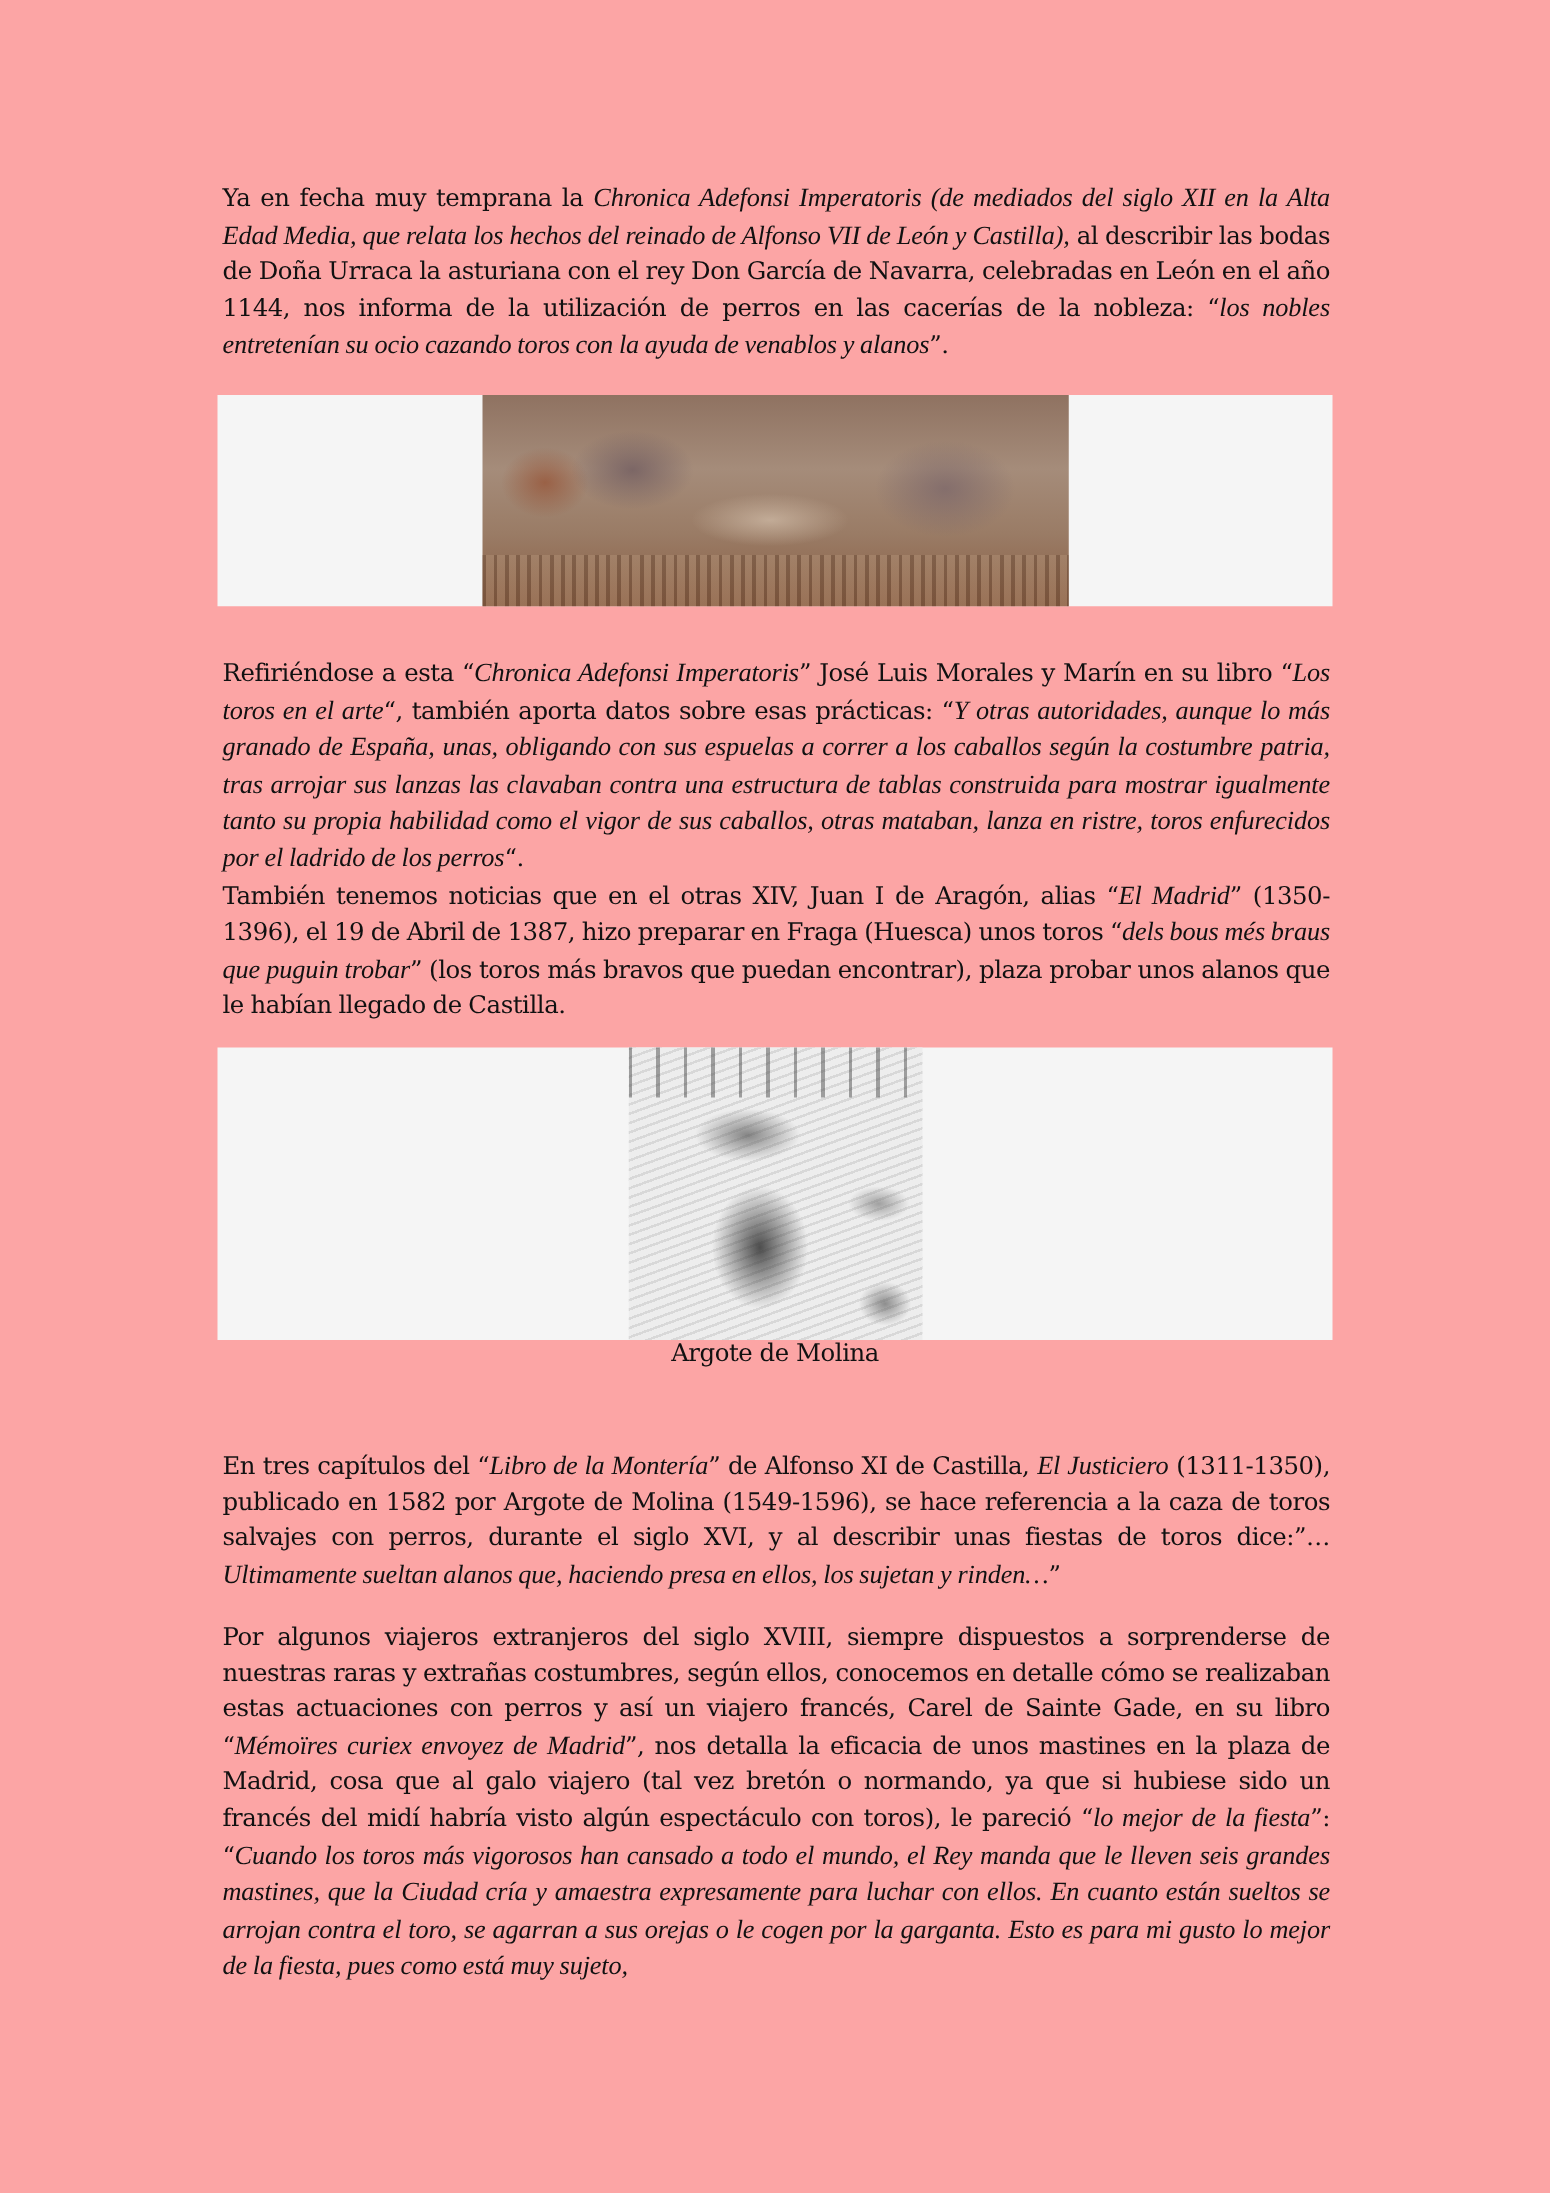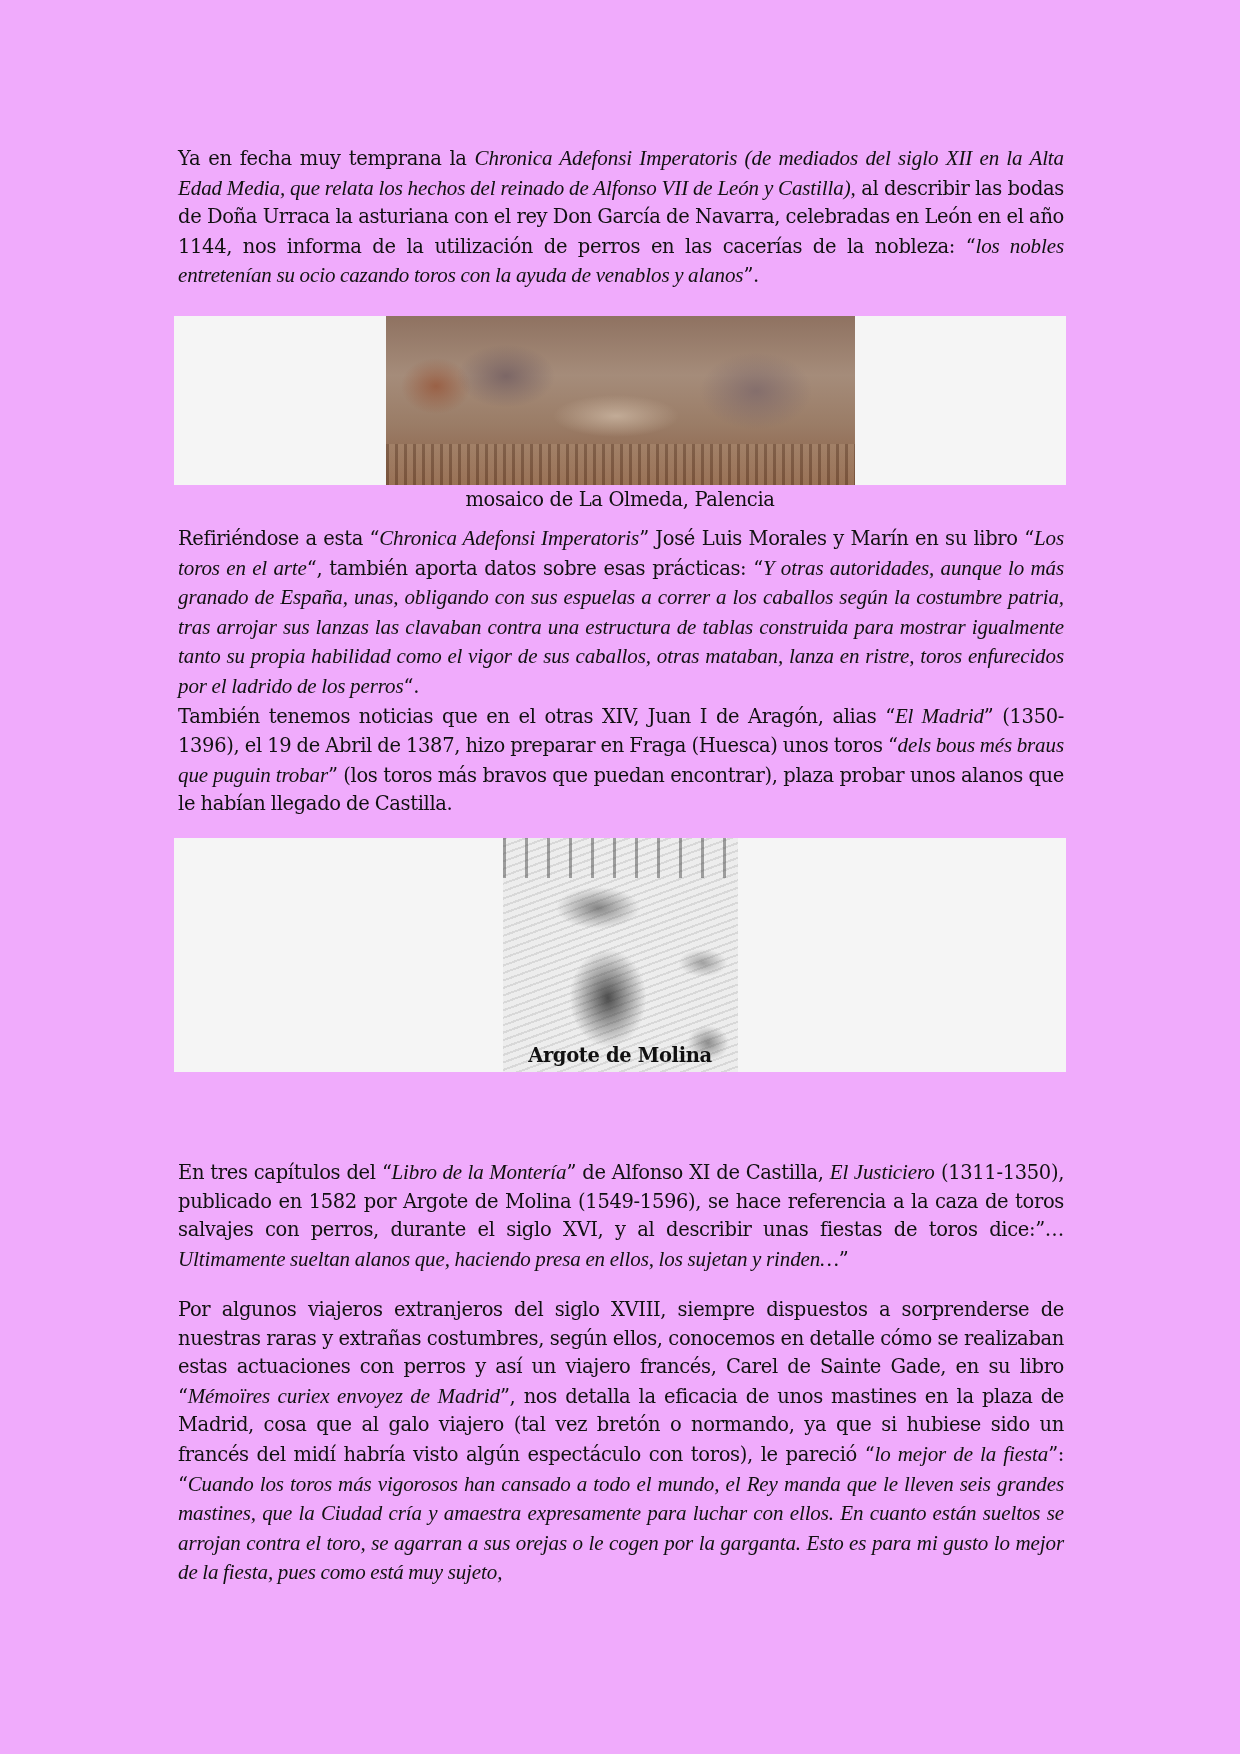--- a/index.html
+++ b/index.html
@@ -1,17 +1,17 @@
 <!DOCTYPE html>
 <html><head>
 <meta charset="utf-8">
 <style>
   html, body { margin: 0; padding: 0; background: #ffffff; }
   body { width: 1240px; height: 1754px; position: relative; overflow: hidden; }
-  .page { position: absolute; left: 0; top: 0; width: 1240px; height: 1754px; background: #f0abfc; }
+  .page { position: absolute; left: 0; top: 0; width: 1240px; height: 1754px; background: #fca5a5; }
   .text-block {
     position: absolute; left: 178px; width: 886px;
     font-family: "DejaVu Serif", "Liberation Serif", serif;
     font-size: 19.5px; line-height: 28.6px; color: #111;
     text-align: justify; letter-spacing: -0.35px; word-spacing: -0.5px;
   }
   .text-block p { margin: 0; }
   .text-block i { font-family: "Liberation Serif", "DejaVu Serif", serif; font-style: italic; font-size: 21px; letter-spacing: -0.1px; }
   .last-line { text-align-last: left; }
   .figure-box {
@@ -51,35 +51,34 @@
 
   <div class="text-block" style="top:144px;">
     <p class="last-line">
       <span>Ya en fecha muy temprana la </span><i>Chronica Adefonsi Imperatoris (de mediados del siglo XII en la Alta Edad Media, que relata los hechos del reinado de Alfonso VII de León y Castilla),</i><span> al describir las bodas de Doña Urraca la asturiana con el rey Don García de Navarra, celebradas en León en el año 1144, nos informa de la utilización de perros en las cacerías de la nobleza: “</span><i>los nobles entretenían su ocio cazando toros con la ayuda de venablos y alanos</i><span>”.</span>
     </p>
   </div>
 
   <div class="figure-box" style="top:316px; height:169px;">
     <div class="mosaic"></div>
   </div>
-  <div class="caption" style="top:486px;">mosaico de La Olmeda, Palencia</div>
 
   <div class="text-block" style="top:524px;">
     <p class="last-line">
       <span>Refiriéndose a esta “</span><i>Chronica Adefonsi Imperatoris</i><span>” José Luis Morales y Marín en su libro “</span><i>Los toros en el arte</i><span>“, también aporta datos sobre esas prácticas: “</span><i>Y otras autoridades, aunque lo más granado de España, unas, obligando con sus espuelas a correr a los caballos según la costumbre patria, tras arrojar sus lanzas las clavaban contra una estructura de tablas construida para mostrar igualmente tanto su propia habilidad como el vigor de sus caballos, otras mataban, lanza en ristre, toros enfurecidos por el ladrido de los perros</i><span>“.</span>
     </p>
     <p class="last-line">
       <span>También tenemos noticias que en el otras XIV, Juan I de Aragón, alias “</span><i>El Madrid</i><span>” (1350-1396), el 19 de Abril de 1387, hizo preparar en Fraga (Huesca) unos toros “</span><i>dels bous més braus que puguin trobar</i><span>” (los toros más bravos que puedan encontrar), plaza probar unos alanos que le habían llegado de Castilla.</span>
     </p>
   </div>
 
   <div class="figure-box" style="top:838px; height:234px;">
     <div class="woodcut"></div>
   </div>
-  <div class="caption" style="top:1042px;font-weight:bold;">Argote de Molina</div>
+  <div class="caption" style="top:1069px;">Argote de Molina</div>
 
   <div class="text-block" style="top:1158px;">
     <p class="last-line">
       <span>En tres capítulos del “</span><i>Libro de la Montería</i><span>” de Alfonso XI de Castilla, </span><i>El Justiciero</i><span> (1311-1350), publicado en 1582 por Argote de Molina (1549-1596), se hace referencia a la caza de toros salvajes con perros, durante el siglo XVI, y al describir unas fiestas de toros dice:”…</span><i>Ultimamente sueltan alanos que, haciendo presa en ellos, los sujetan y rinden…</i><span>”</span>
     </p>
   </div>
 
   <div class="text-block" style="top:1296px;">
     <p>
       <span>Por algunos viajeros extranjeros del siglo XVIII, siempre dispuestos a sorprenderse de nuestras raras y extrañas costumbres, según ellos, conocemos en detalle cómo se realizaban estas actuaciones con perros y así un viajero francés, Carel de Sainte Gade, en su libro “</span><i>Mémoïres curiex envoyez de Madrid</i><span>”, nos detalla la eficacia de unos mastines en la plaza de Madrid, cosa que al galo viajero (tal vez bretón o normando, ya que si hubiese sido un francés del midí habría visto algún espectáculo con toros), le pareció “</span><i>lo mejor de la fiesta</i><span>”: “</span><i>Cuando los toros más vigorosos han cansado a todo el mundo, el Rey manda que le lleven seis grandes mastines, que la Ciudad cría y amaestra expresamente para luchar con ellos. En cuanto están sueltos se arrojan contra el toro, se agarran a sus orejas o le cogen por la garganta. Esto es para mi gusto lo mejor de la fiesta, pues como está muy sujeto,</i>

